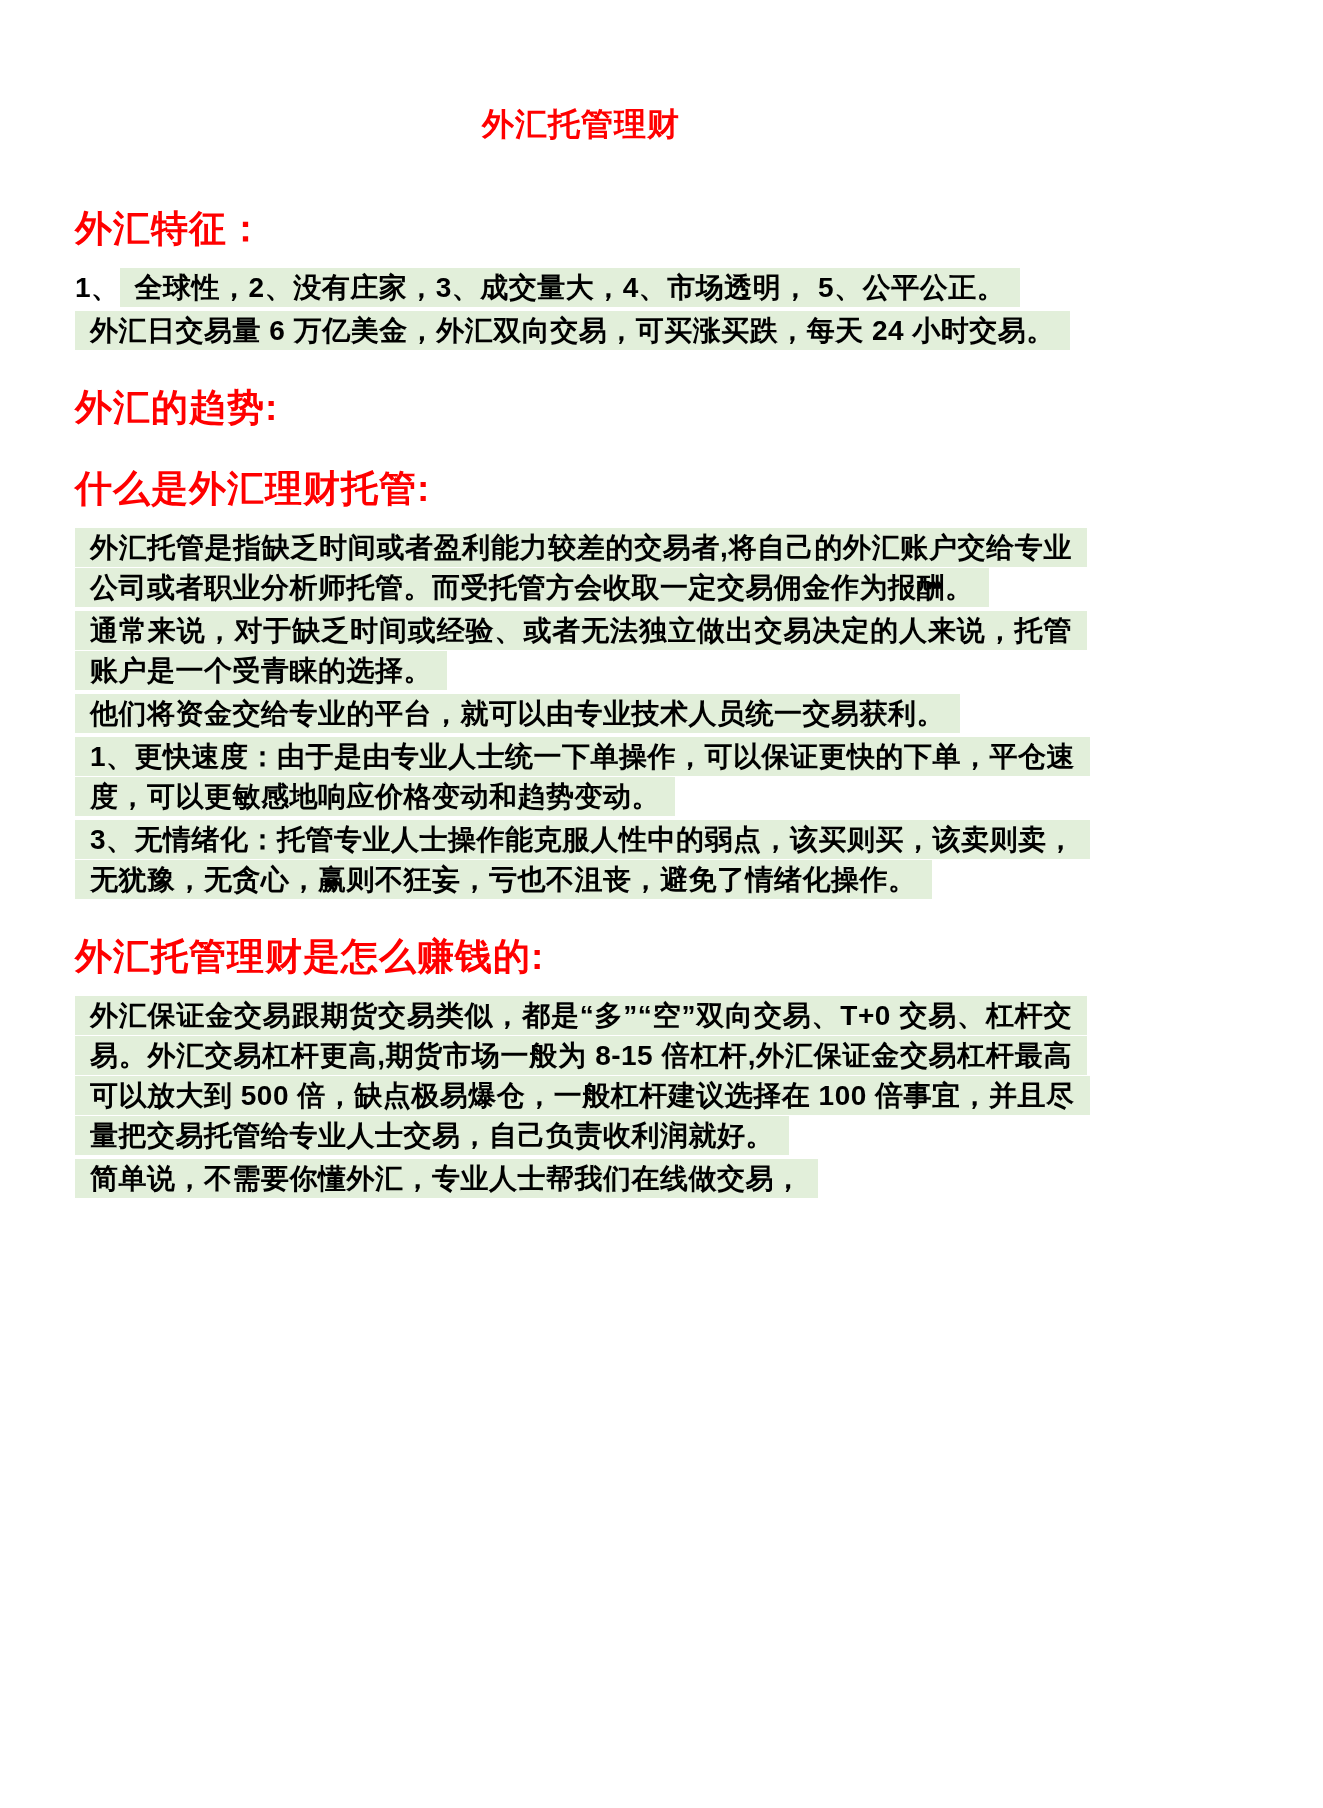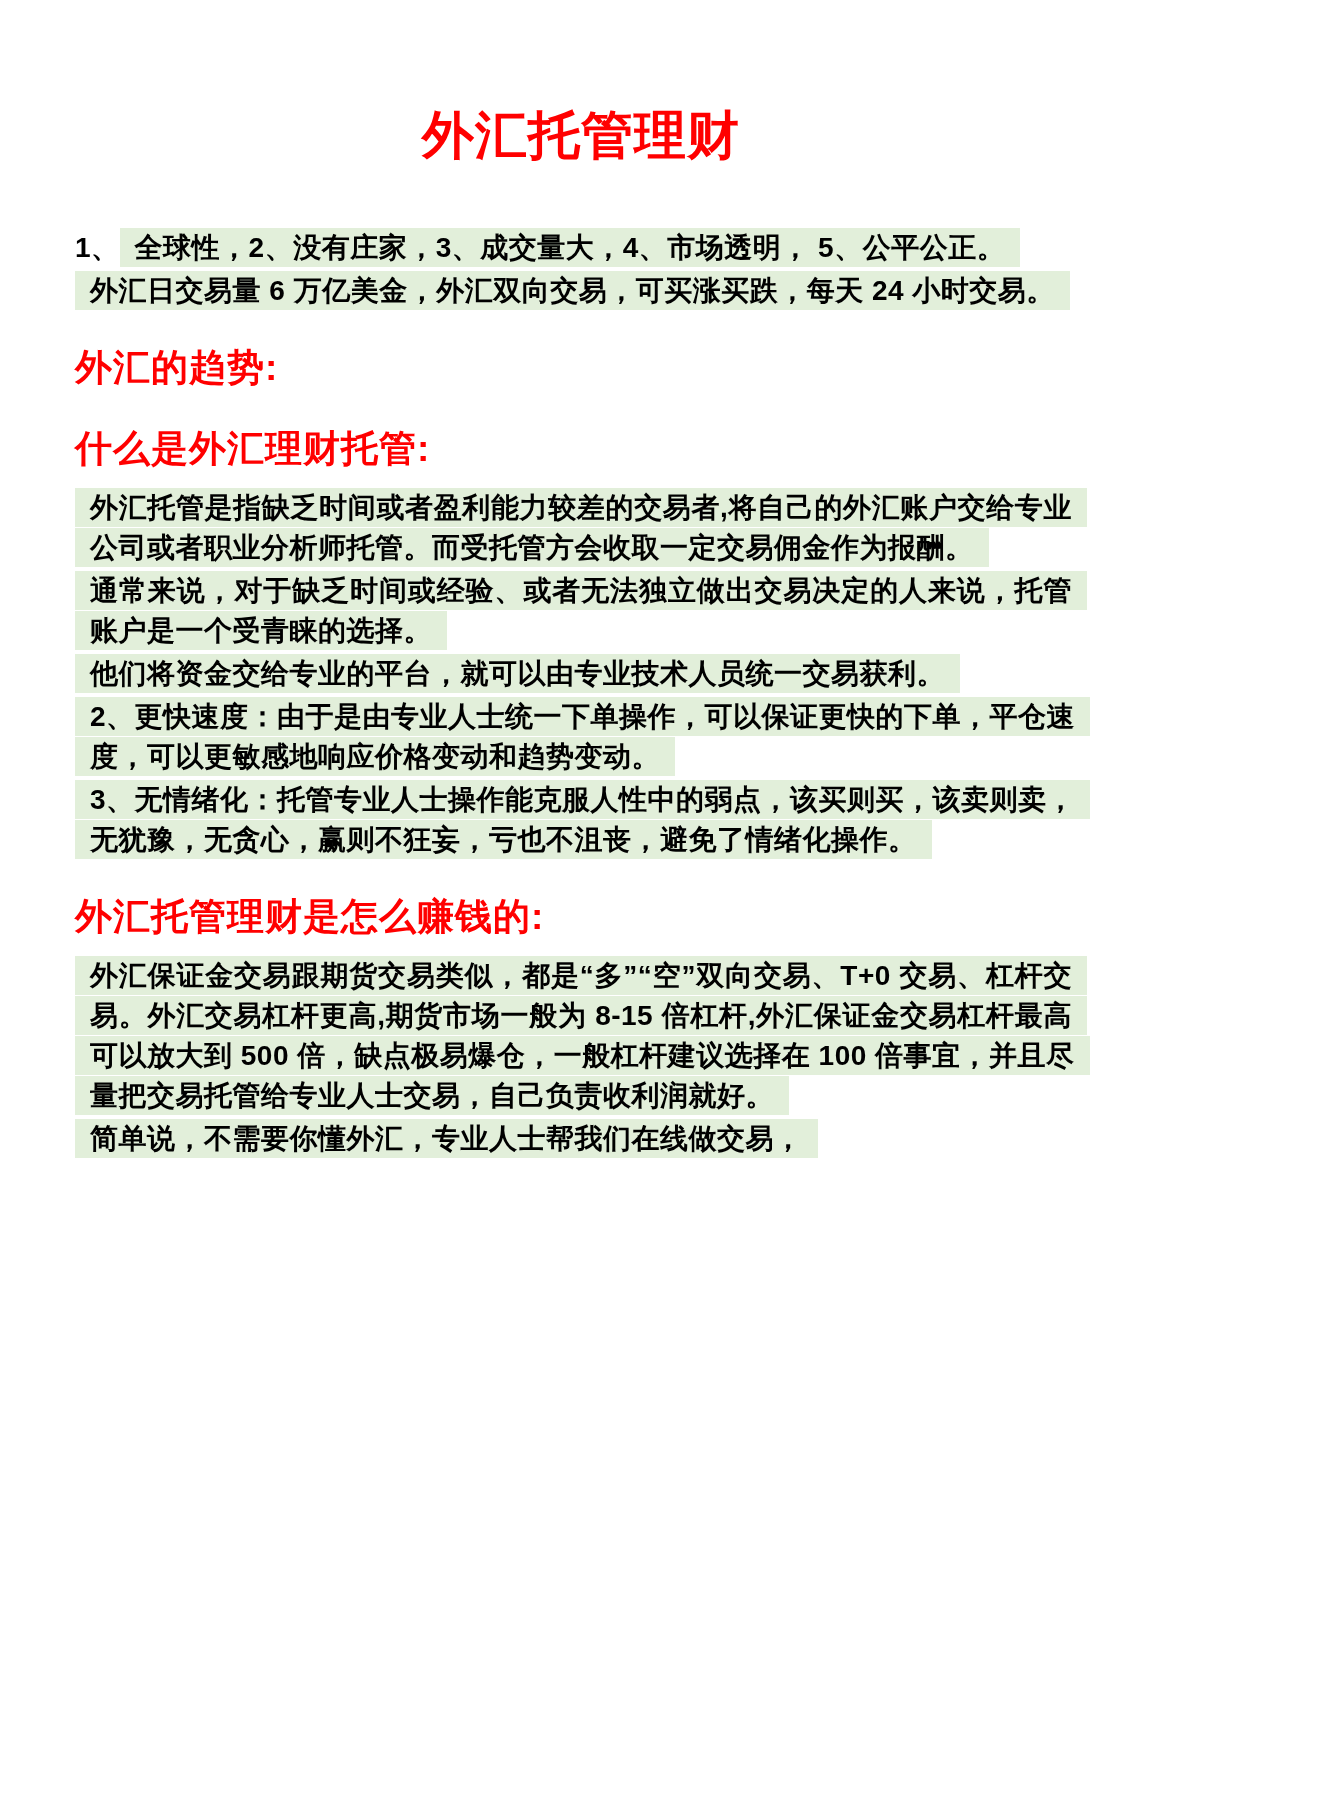--- a/index.html
+++ b/index.html
@@ -19,21 +19,21 @@
     font-family: "Liberation Sans", "DejaVu Sans", sans-serif;
     color: var(--ink);
   }
   .page {
     width: 1323px;
     height: 1808px;
     background: var(--paper);
     padding: 106px 236px 0 75px;
   }
   .doc-title {
-    font-size: 52px;
+    font-size: 32px;
     line-height: 1.15;
     font-weight: 800;
     color: var(--red);
     text-align: center;
     letter-spacing: 1px;
     margin: 0 0 62px 0;
   }
   .sec-heading {
     font-size: 37px;
     line-height: 1.3;
@@ -62,34 +62,35 @@
     padding: 4px 0;
   }
 </style>
 </head>
 <body>
 
 <div class="page">
   <h1 class="doc-title">外汇托管理财</h1>
   <div id="sections">
       <section>
+        <h2 class="sec-heading">外汇特征：</h2>
         <p class="para"><span class="nohl">1、</span><span class="hl">全球性，2、没有庄家，3、成交量大，4、市场透明， 5、公平公正。</span></p>
         <p class="para"><span class="hl">外汇日交易量 6 万亿美金，外汇双向交易，可买涨买跌，每天 24 小时交易。</span></p>
       </section>
       <section>
         <h2 class="sec-heading">外汇的趋势:</h2>
       </section>
       <section>
         <h2 class="sec-heading">什么是外汇理财托管:</h2>
         <p class="para"><span class="hl">外汇托管是指缺乏时间或者盈利能力较差的交易者,将自己的外汇账户交给专业公司或者职业分析师托管。而受托管方会收取一定交易佣金作为报酬。</span></p>
         <p class="para"><span class="hl">通常来说，对于缺乏时间或经验、或者无法独立做出交易决定的人来说，托管账户是一个受青睐的选择。</span></p>
         <p class="para"><span class="hl">他们将资金交给专业的平台，就可以由专业技术人员统一交易获利。</span></p>
       </section>
       <section>
-        <p class="para"><span class="hl">2、更快速度：由于是由专业人士统一下单操作，可以保证更快的下单，平仓速度，可以更敏感地响应价格变动和趋势变动。</span></p>
+        <p class="para"><span class="hl">1、更快速度：由于是由专业人士统一下单操作，可以保证更快的下单，平仓速度，可以更敏感地响应价格变动和趋势变动。</span></p>
         <p class="para"><span class="hl">3、无情绪化：托管专业人士操作能克服人性中的弱点，该买则买，该卖则卖，无犹豫，无贪心，赢则不狂妄，亏也不沮丧，避免了情绪化操作。</span></p>
       </section>
       <section>
         <h2 class="sec-heading">外汇托管理财是怎么赚钱的:</h2>
         <p class="para"><span class="hl">外汇保证金交易跟期货交易类似，都是“多”“空”双向交易、T+0 交易、杠杆交易。外汇交易杠杆更高,期货市场一般为 8-15 倍杠杆,外汇保证金交易杠杆最高可以放大到 500 倍，缺点极易爆仓，一般杠杆建议选择在 100 倍事宜，并且尽量把交易托管给专业人士交易，自己负责收利润就好。</span></p>
         <p class="para"><span class="hl">简单说，不需要你懂外汇，专业人士帮我们在线做交易，</span></p>
       </section>
     </div>
 </div>
 

